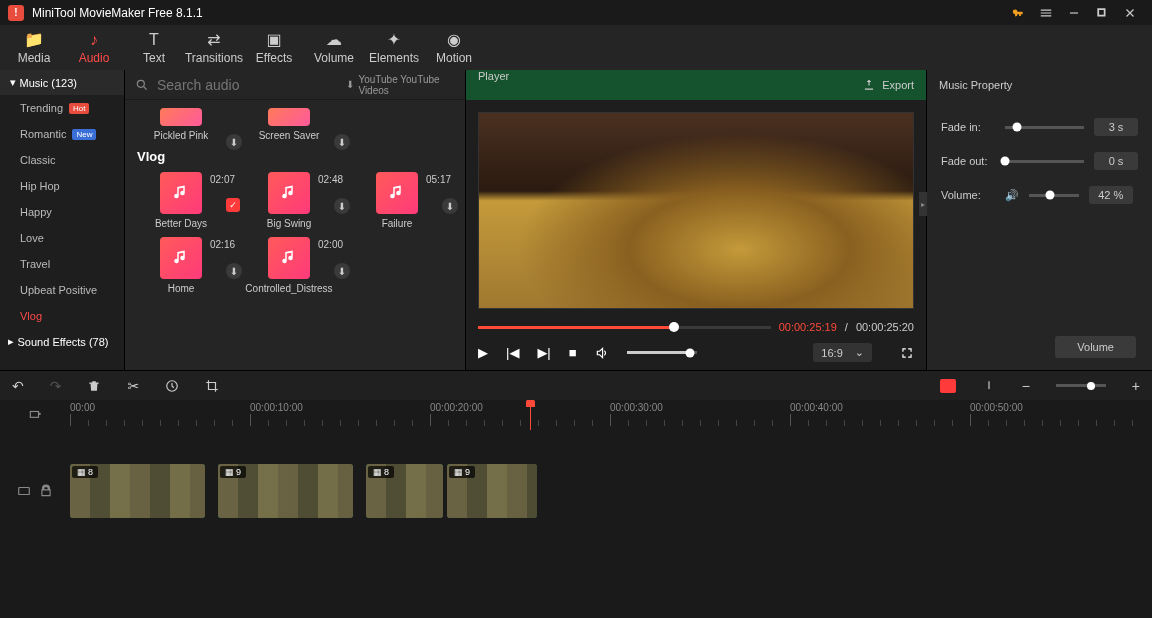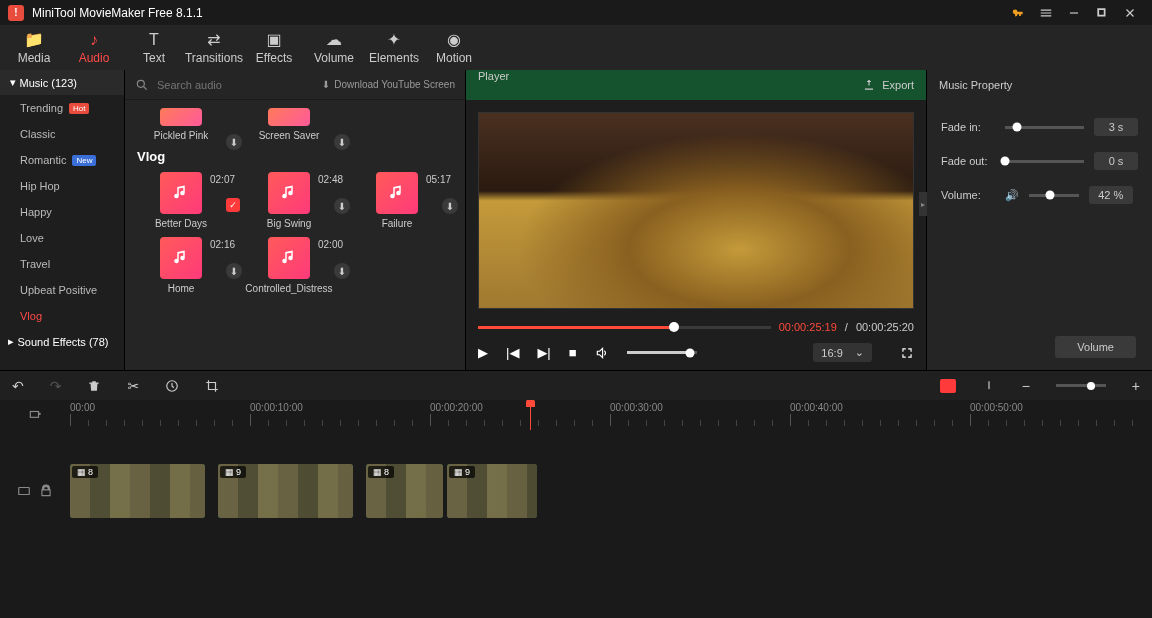--- a/index.html
+++ b/index.html
@@ -28,21 +28,21 @@
 .cat-header { padding: 6px 10px; color: #fff; background: #2a2a2a; display: flex; align-items: center; gap: 4px; font-size: 11px; }
 .cat-item { padding: 7px 8px 7px 20px; color: #bbb; cursor: pointer; display: flex; align-items: center; gap: 6px; font-size: 11px; }
 .cat-item.active { color: #ff4a4a; }
 .badge { font-size: 8px; padding: 1px 4px; border-radius: 2px; color: #fff; }
 .badge.hot { background: #e74c3c; }
 .badge.new { background: #3a6fd8; }
 
 
 .audio-panel { width: 340px; background: #252525; display: flex; flex-direction: column; }
 .search-row { height: 30px; display: flex; align-items: center; padding: 0 10px; gap: 8px; background: #252525; border-bottom: 1px solid #1a1a1a; }
-.search-input { flex: 1; background: transparent; border: none; color: #999; font-size: 11px; outline: none; }
+.search-input { flex: 1; background: transparent; border: none; color: #999; font-size: 14px; outline: none; }
 .yt-link { color: #999; font-size: 10px; cursor: pointer; display: flex; align-items: center; gap: 4px; }
 .audio-grid { padding: 8px 12px; overflow-y: auto; }
 .audio-row { display: flex; gap: 20px; margin-bottom: 8px; }
 .audio-cell { display: flex; flex-direction: column; align-items: center; gap: 4px; width: 88px; }
 .audio-thumb-row { display: flex; align-items: flex-start; gap: 4px; position: relative; }
 .audio-thumb { width: 42px; height: 42px; background: linear-gradient(135deg, #ff5a5a, #ff3a7a); border-radius: 4px; display: flex; align-items: center; justify-content: center; }
 .audio-thumb.faded { width: 42px; height: 18px; background: linear-gradient(135deg, #ff7a5a, #ff5a9a); }
 .audio-time { color: #ccc; font-size: 10px; position: absolute; left: 50px; top: 2px; }
 .audio-dl { width: 16px; height: 16px; background: #3a3a3a; border-radius: 50%; display: flex; align-items: center; justify-content: center; color: #ccc; font-size: 10px; position: absolute; left: 66px; top: 26px; cursor: pointer; }
 .audio-name { color: #ccc; font-size: 10px; text-align: center; }
@@ -189,25 +189,25 @@
     <div class="cat-header">
       <span>▾</span>
       <span>Music (123)</span>
     </div>
     <div id="cats">
         <div class="cat-item">
           <span>Trending</span>
           <span class="badge hot">Hot</span>
         </div>
         <div class="cat-item">
-          <span>Classic</span>
-        </div>
-        <div class="cat-item">
           <span>Romantic</span>
           <span class="badge new">New</span>
+        </div>
+        <div class="cat-item">
+          <span>Classic</span>
         </div>
         <div class="cat-item">
           <span>Hip Hop</span>
         </div>
         <div class="cat-item">
           <span>Happy</span>
         </div>
         <div class="cat-item">
           <span>Love</span>
         </div>
@@ -231,21 +231,21 @@
     <div class="search-row">
       <span style="color:#888">
         <svg class="sicon" viewBox="0 0 24 24">
             <circle cx="10" cy="10" r="6" fill="none" stroke="currentColor" stroke-width="2"></circle>
             <path d="M15 15l5 5" stroke="currentColor" stroke-width="2"></path>
           </svg>
       </span>
       <input class="search-input" placeholder="Search audio" style="">
       <div class="yt-link">
         <span>⬇</span>
-        <span>Download YouTube Screen</span>
+        <span>YouTube YouTube Videos</span>
       </div>
     </div>
     <div class="audio-grid">
       <div class="audio-row" id="top-row">
           <div class="audio-cell">
             <div class="audio-thumb-row">
               <div class="audio-thumb faded"></div>
               <div class="audio-dl">⬇</div>
             </div>
             <div class="audio-name">Pickled Pink</div>

